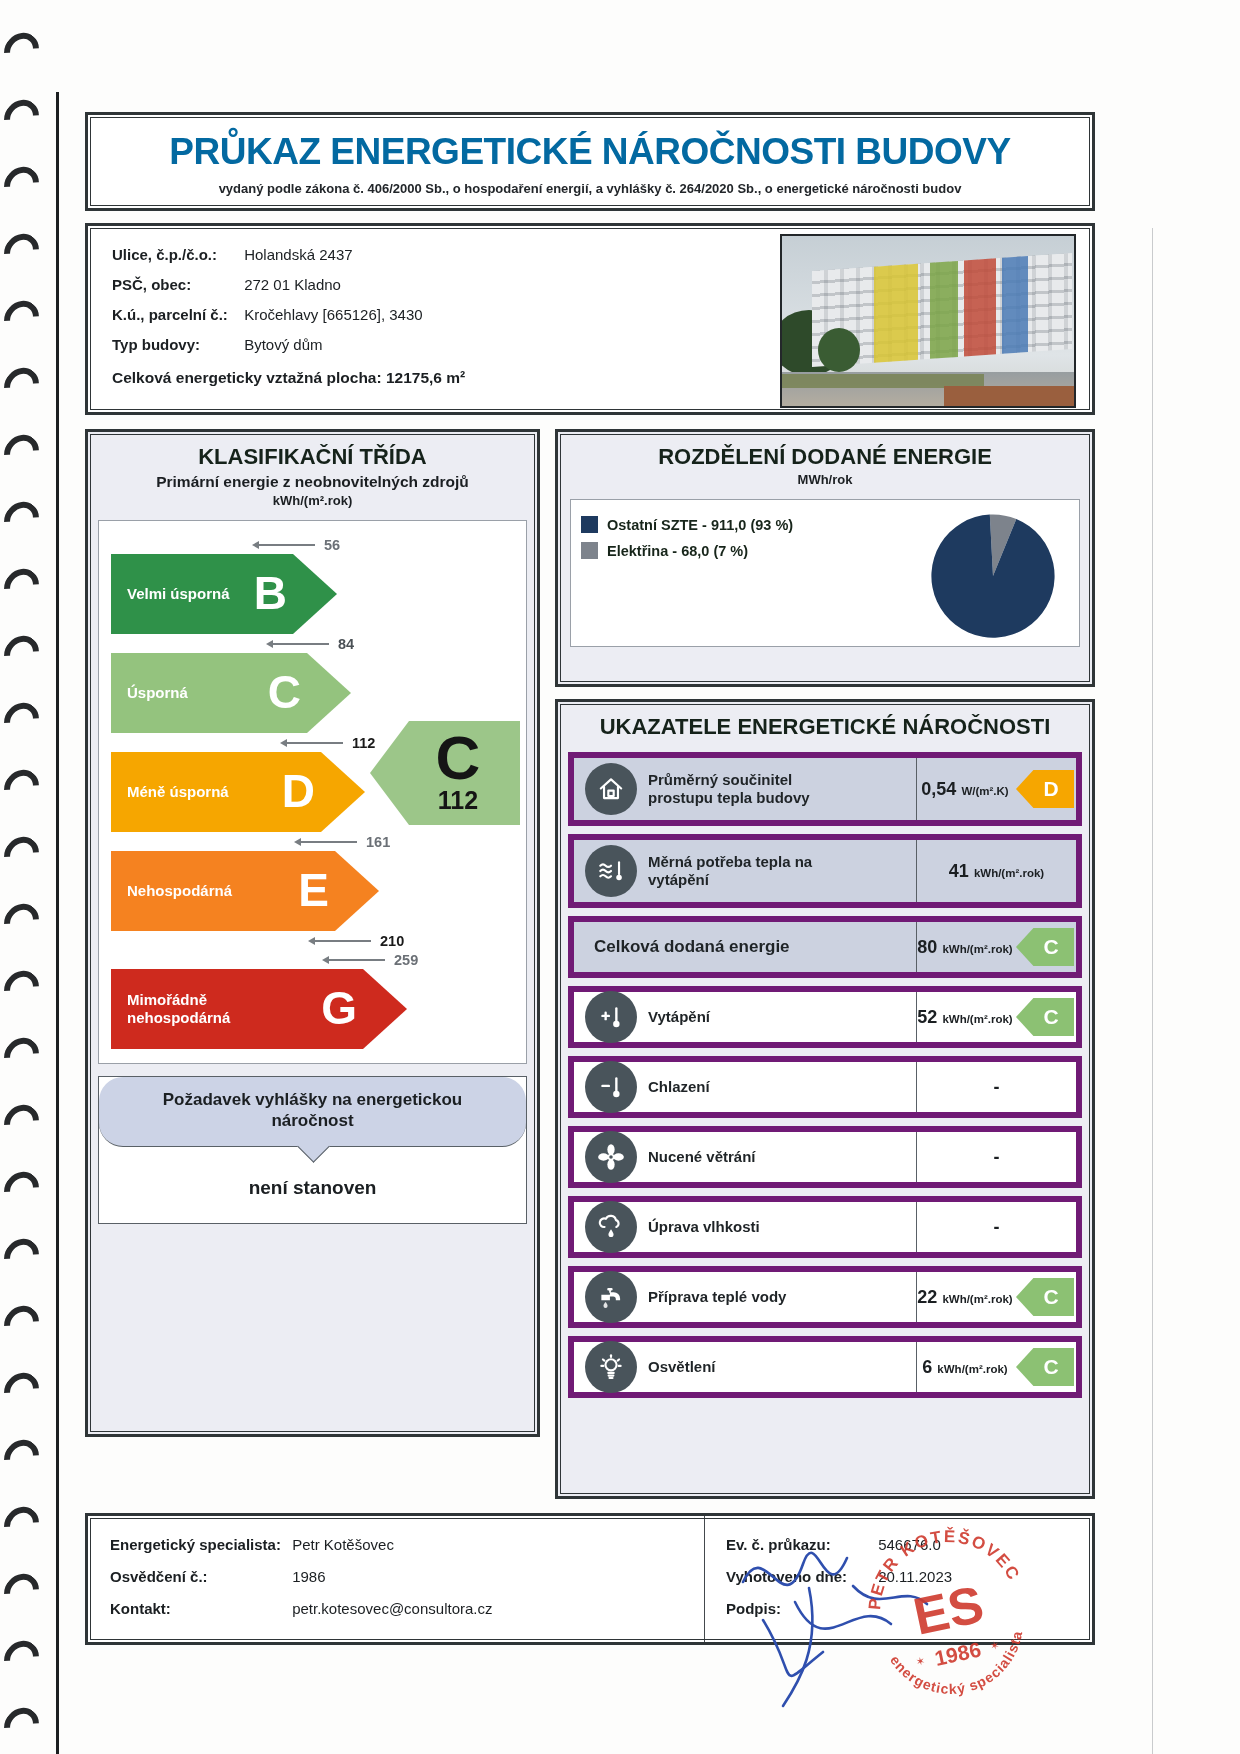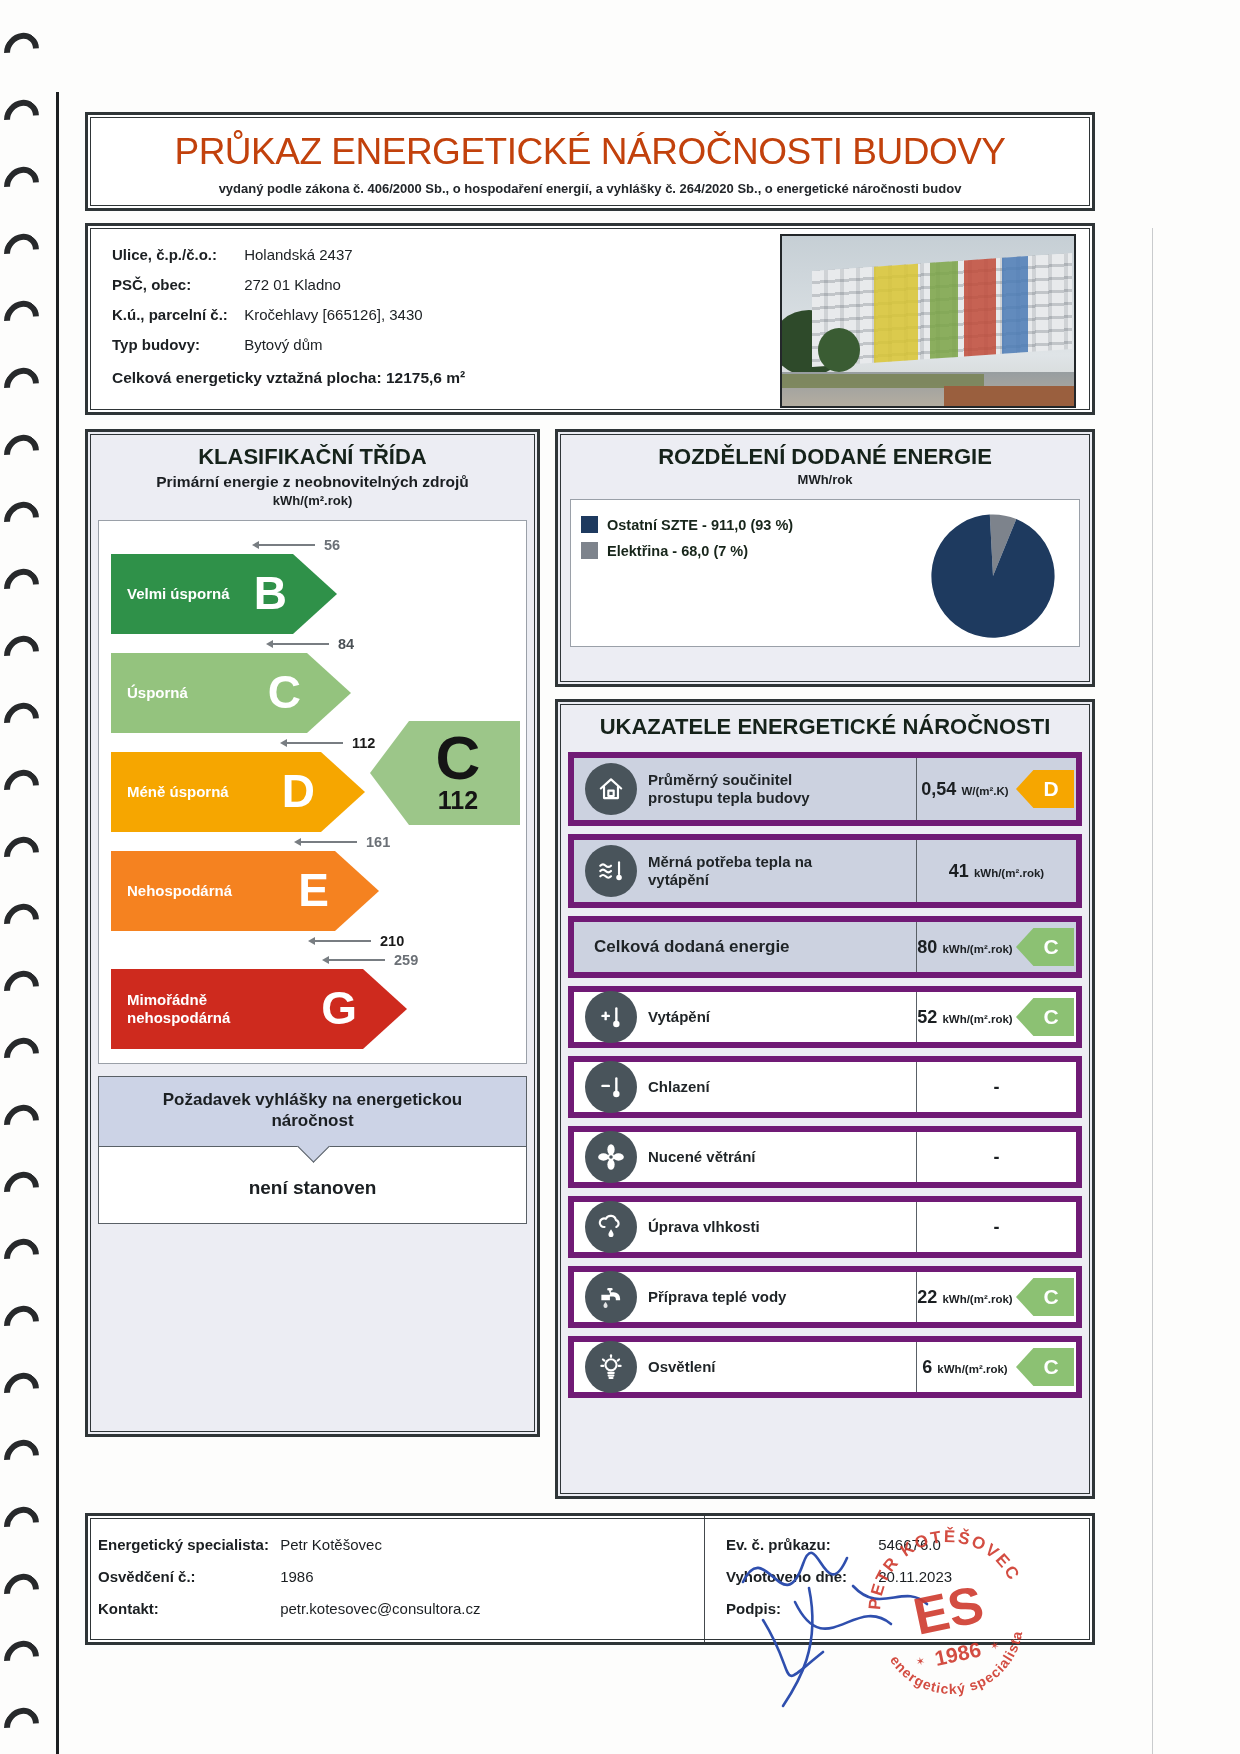--- a/index.html
+++ b/index.html
@@ -16,21 +16,21 @@
 
   #content{position:absolute;left:85px;top:112px;width:1010px;}
 
   
   .panel{background:#ecedf3;border:3px solid #2f3537;position:relative;box-sizing:border-box;}
   .panel::after{content:"";position:absolute;inset:2px;border:1px solid #2f3537;pointer-events:none;}
   .panel.white{background:#fff;}
 
   
   .hdr{padding:16px 12px 12px;text-align:center;}
-  .hdr h1{margin:0;font-size:37px;font-weight:400;letter-spacing:-.5px;color:#c2410c;}
+  .hdr h1{margin:0;font-size:37px;font-weight:700;letter-spacing:-.5px;color:#0369a1;}
   .hdr .sub{margin-top:8px;font-size:13px;font-weight:700;color:#22262a;}
 
   
   .info{margin-top:12px;height:192px;padding:20px 24px;}
   .info-row{margin-bottom:13px;font-size:15px;}
   .info-row .lab{display:inline-block;width:128px;font-weight:700;}
   .info-area{margin-top:16px;font-size:15.5px;font-weight:700;}
   .photo{position:absolute;right:16px;top:8px;width:292px;height:170px;border:2px solid #23272a;overflow:hidden;
          background:linear-gradient(180deg,#c6cfd5 0%,#dfe4e7 70%,#cfd2cf 100%);}
   .bldg{position:absolute;left:30px;right:2px;top:26px;height:96px;background:#e8eaec;transform:skewY(-4deg);
@@ -68,21 +68,21 @@
   .t0{margin-left:150px}.t1{margin-left:164px}.t2{margin-left:178px}
   .t3{margin-left:192px}.t4{margin-left:206px}.t5{margin-left:220px}
   .current{position:absolute;right:6px;top:200px;width:150px;height:104px;
            clip-path:polygon(26% 0,100% 0,100% 100%,26% 100%,0 50%);
            display:flex;flex-direction:column;align-items:center;justify-content:center;padding-left:26px;box-sizing:border-box;}
   .current .c-ltr{font-size:62px;font-weight:700;line-height:.88;color:#151515;}
   .current .c-val{font-size:25px;font-weight:700;color:#151515;}
 
   .req-box{margin:12px 10px 0;background:#fff;border:1px solid #596066;}
   .req-head{background:#ccd3e6;border-bottom:1px solid #596066;position:relative;text-align:center;
-            padding:12px 30px 14px;font-size:17px;font-weight:700;line-height:1.25;}
+            padding:12px 30px 14px;font-size:17px;font-weight:700;line-height:1.25;border-radius:24px;}
   .req-head::after{content:"";position:absolute;left:50%;bottom:-12px;width:22px;height:22px;margin-left:-11px;
             background:#ccd3e6;border-right:1px solid #596066;border-bottom:1px solid #596066;transform:rotate(45deg);}
   .req-val{text-align:center;font-size:19px;font-weight:700;padding:30px 0 24px;}
 
   
   .dist{height:258px;}
   .dist-body{background:#fff;border:1px solid #9aa0a8;margin:8px 12px 12px;padding:12px 10px;display:flex;align-items:flex-start;height:148px;box-sizing:border-box;}
   .legend{display:flex;flex-direction:column;gap:9px;margin-top:4px;}
   .leg-item{display:flex;align-items:center;gap:9px;font-size:14.5px;font-weight:700;color:#17251a;}
   .leg-sq{width:17px;height:17px;flex:none;}
@@ -102,21 +102,21 @@
   .vcol{position:absolute;left:343px;right:0;top:0;bottom:0;display:flex;align-items:center;justify-content:center;gap:5px;}
   .vcol.has-badge{padding-right:63px;}
   .vcol .num{font-size:18px;font-weight:700;}
   .vcol .unit{font-size:11.5px;font-weight:700;position:relative;top:2px;}
   .ibadge{position:absolute;right:2px;top:50%;transform:translateY(-50%);width:58px;height:38px;
           clip-path:polygon(30% 0,100% 0,100% 100%,30% 100%,0 50%);
           color:#fff;font-size:21px;font-weight:700;display:flex;align-items:center;justify-content:center;padding-left:12px;box-sizing:border-box;}
 
   
   .footer{margin-top:14px;height:132px;}
-  .f-left{position:absolute;left:10px;top:20px;font-size:15px;}
+  .f-left{position:absolute;left:22px;top:20px;font-size:15px;}
   .f-right{position:absolute;left:638px;top:20px;font-size:15px;}
   .f-row{margin-bottom:15px;white-space:nowrap;}
   .f-row .lab{display:inline-block;font-weight:700;}
   .f-left .lab{width:178px;}
   .f-right .lab{width:148px;}
   .f-div{position:absolute;left:616px;top:0;bottom:0;width:1px;background:#44494d;}
   .stamp{position:absolute;right:52px;top:-6px;width:180px;height:215px;transform:rotate(-12deg);z-index:5;opacity:.9;}
   .sig{position:absolute;left:625px;top:8px;width:250px;height:190px;z-index:4;}
 
   svg{display:block;}

